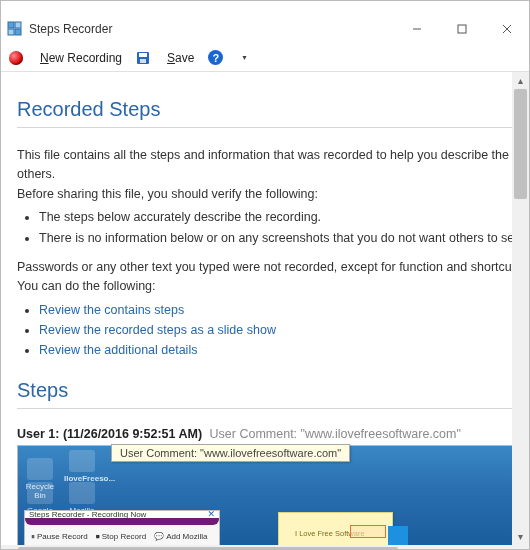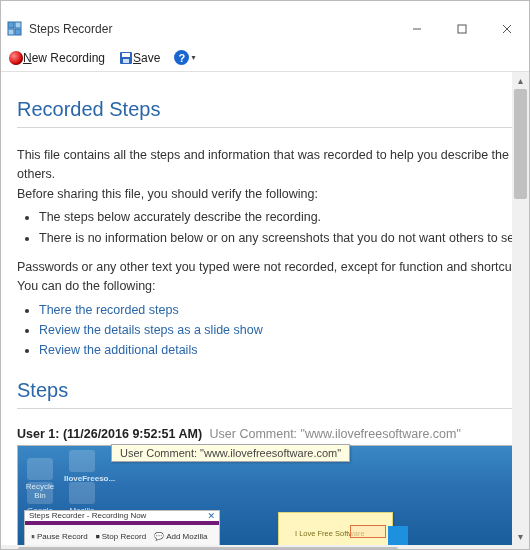--- a/index.html
+++ b/index.html
@@ -27,21 +27,21 @@
   .win-controls { display:flex; height:100%; }
   .win-btn { width:45px; display:flex;align-items:center;justify-content:center; color:#555;}
   .toolbar {
     height: 28px;
     display:flex;
     align-items:center;
     padding: 0 8px;
     gap: 14px;
     border-bottom:1px solid #e0e0e0;
   }
-  .tb-item { display:flex; align-items:center; gap:0; font-size:12px; color:#222;}
+  .tb-item { display:flex; align-items:center; gap:17px; font-size:12px; color:#222;}
   .tb-item .u { text-decoration: underline; }
   .record-dot { width:14px;height:14px;border-radius:50%;background:radial-gradient(circle at 35% 35%, #ff8a8a, #d40000 65%, #8a0000); box-shadow: inset -1px -1px 1px rgba(0,0,0,.3);}
   .save-disk { width:14px;height:14px; }
   .help-circle { width:15px;height:15px;border-radius:50%;background:#1a66d1;color:#fff;display:flex;align-items:center;justify-content:center;font-weight:bold;font-size:11px;}
   .dd-arrow { font-size:8px; color:#444; margin-left:2px;}
   .content-wrap {
     position:relative;
     height: calc(550px - 30px - 28px - 17px - 2px);
     overflow:hidden;
     background:#fff;
@@ -87,21 +87,21 @@
     font-size:11px; color:#444; padding:2px 8px;
     box-shadow:1px 1px 2px rgba(0,0,0,.2);
     z-index:5;
   }
   .desk-icon { position:absolute; width:36px; font-size:8px; color:#cfe4f4; text-align:center;}
   .desk-icon .sq { width:26px;height:22px;margin:0 auto 2px auto; background:rgba(255,255,255,.18); border-radius:3px;}
   .rec-win {
     position:absolute; left:6px; top:64px; width:196px; height:40px;
     background:#f7f7f7; border:1px solid #bcbcbc; font-size:8px;
   }
-  .rec-win .tb { height:14px; background:#fff; border-bottom:4px solid #701a75; display:flex;align-items:center;justify-content:space-between;padding:0 4px;}
+  .rec-win .tb { height:14px; background:#fff; border-bottom:7px solid #701a75; display:flex;align-items:center;justify-content:space-between;padding:0 4px;border-radius:6px;}
   .rec-win .tb .x { color:#2a66a8; font-size:9px;}
   .rec-win .row { display:flex; gap:8px; align-items:center; height:24px; padding:0 6px;}
   .rec-win .row span { display:flex;align-items:center;gap:2px;color:#333;}
   .sticky {
     position:absolute; left:260px; top:66px; width:115px; height:44px;
     background:#fff6bf; border:1px solid #e0d47a;
     font-size:7.5px; color:#7a6f20; padding:16px;
     box-shadow:1px 1px 2px rgba(0,0,0,.15);
   }
   .sticky .hl { position:absolute; right:6px; top:12px; width:36px; height:13px; border:1px solid #e07040; background:rgba(255,230,180,.6);}
@@ -170,22 +170,22 @@
 
     <div class="para">This file contains all the steps and information that was recorded to help you describe the recorded steps to others.</div>
     <div class="para">Before sharing this file, you should verify the following:</div>
     <ul class="bul">
       <li>The steps below accurately describe the recording.</li>
       <li>There is no information below or on any screenshots that you do not want others to see.</li>
     </ul>
     <div class="para">Passwords or any other text you typed were not recorded, except for function and shortcut keys that you used.</div>
     <div class="para">You can do the following:</div>
     <ul class="links">
-      <li><a href="#">There the recorded steps</a></li>
-      <li><a href="#">Review the details steps as a slide show</a></li>
+      <li><a href="#">Review the contains steps</a></li>
+      <li><a href="#">Review the recorded steps as a slide show</a></li>
       <li><a href="#">Review the additional details</a></li>
     </ul>
 
     <div class="h1">Steps</div>
     <hr class="hr">
 
     <div class="step-line">
       <b><span>User 1:</span>
          <span>(11/26/2016 9:52:51 AM)</span></b>
       <span class="uc">

